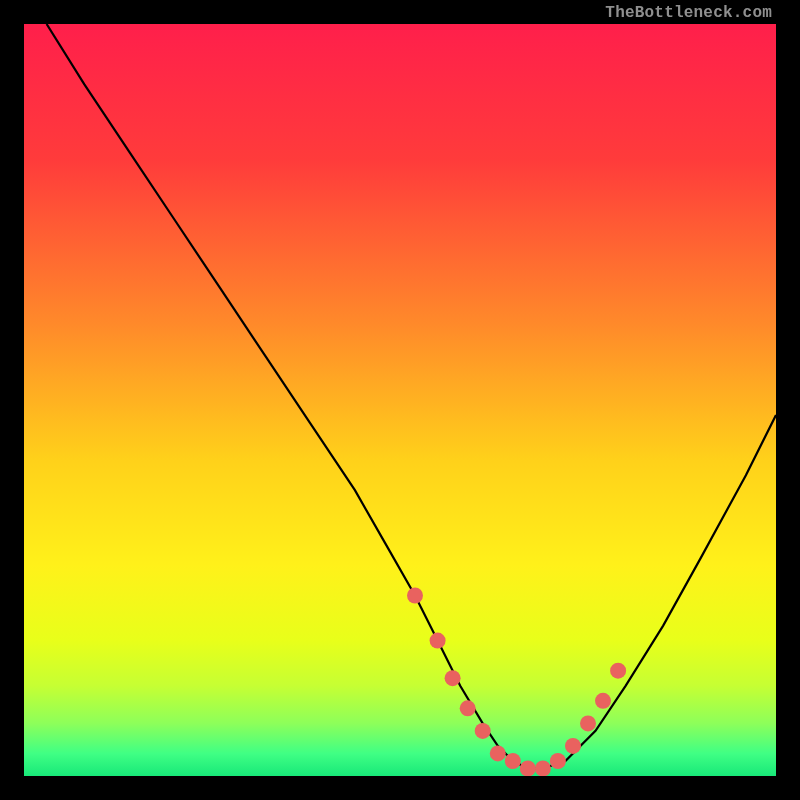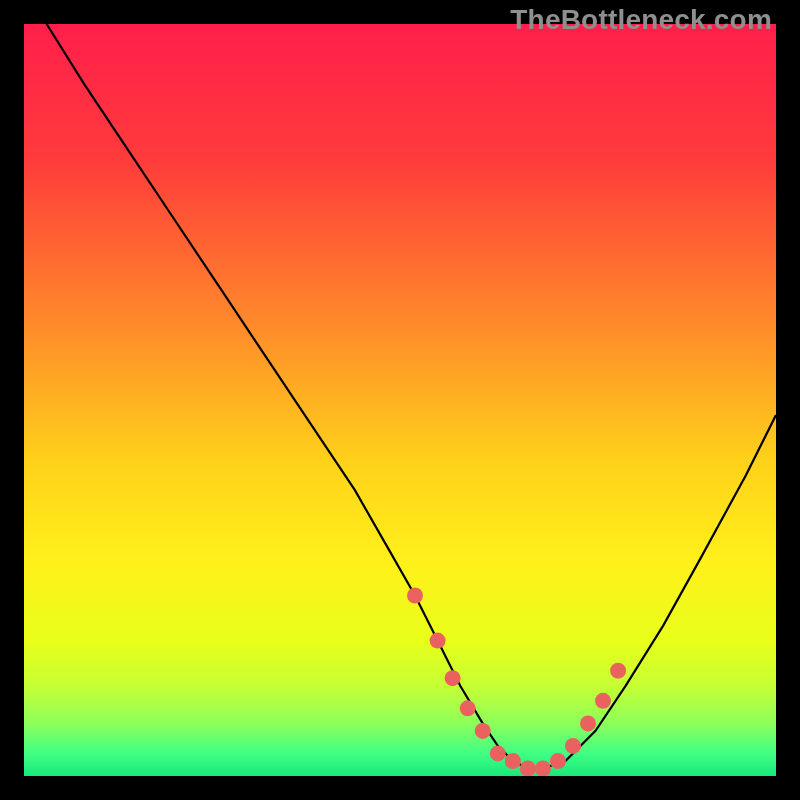--- a/index.html
+++ b/index.html
@@ -22,22 +22,22 @@
     position: absolute;
     left: 0;
     top: 0;
     width: 752px;
     height: 752px;
   }
   .watermark {
     position: absolute;
     top: 4px;
     right: 28px;
-    font-family: Liberation Sans, sans-serif;
-    font-size: 28px;
+    font-family: Liberation Mono, monospace;
+    font-size: 16px;
     font-weight: bold;
     color: #8f8f8f;
     letter-spacing: 0.2px;
   }
   svg {
     display: block;
   }
 </style>
 </head>
 <body>

